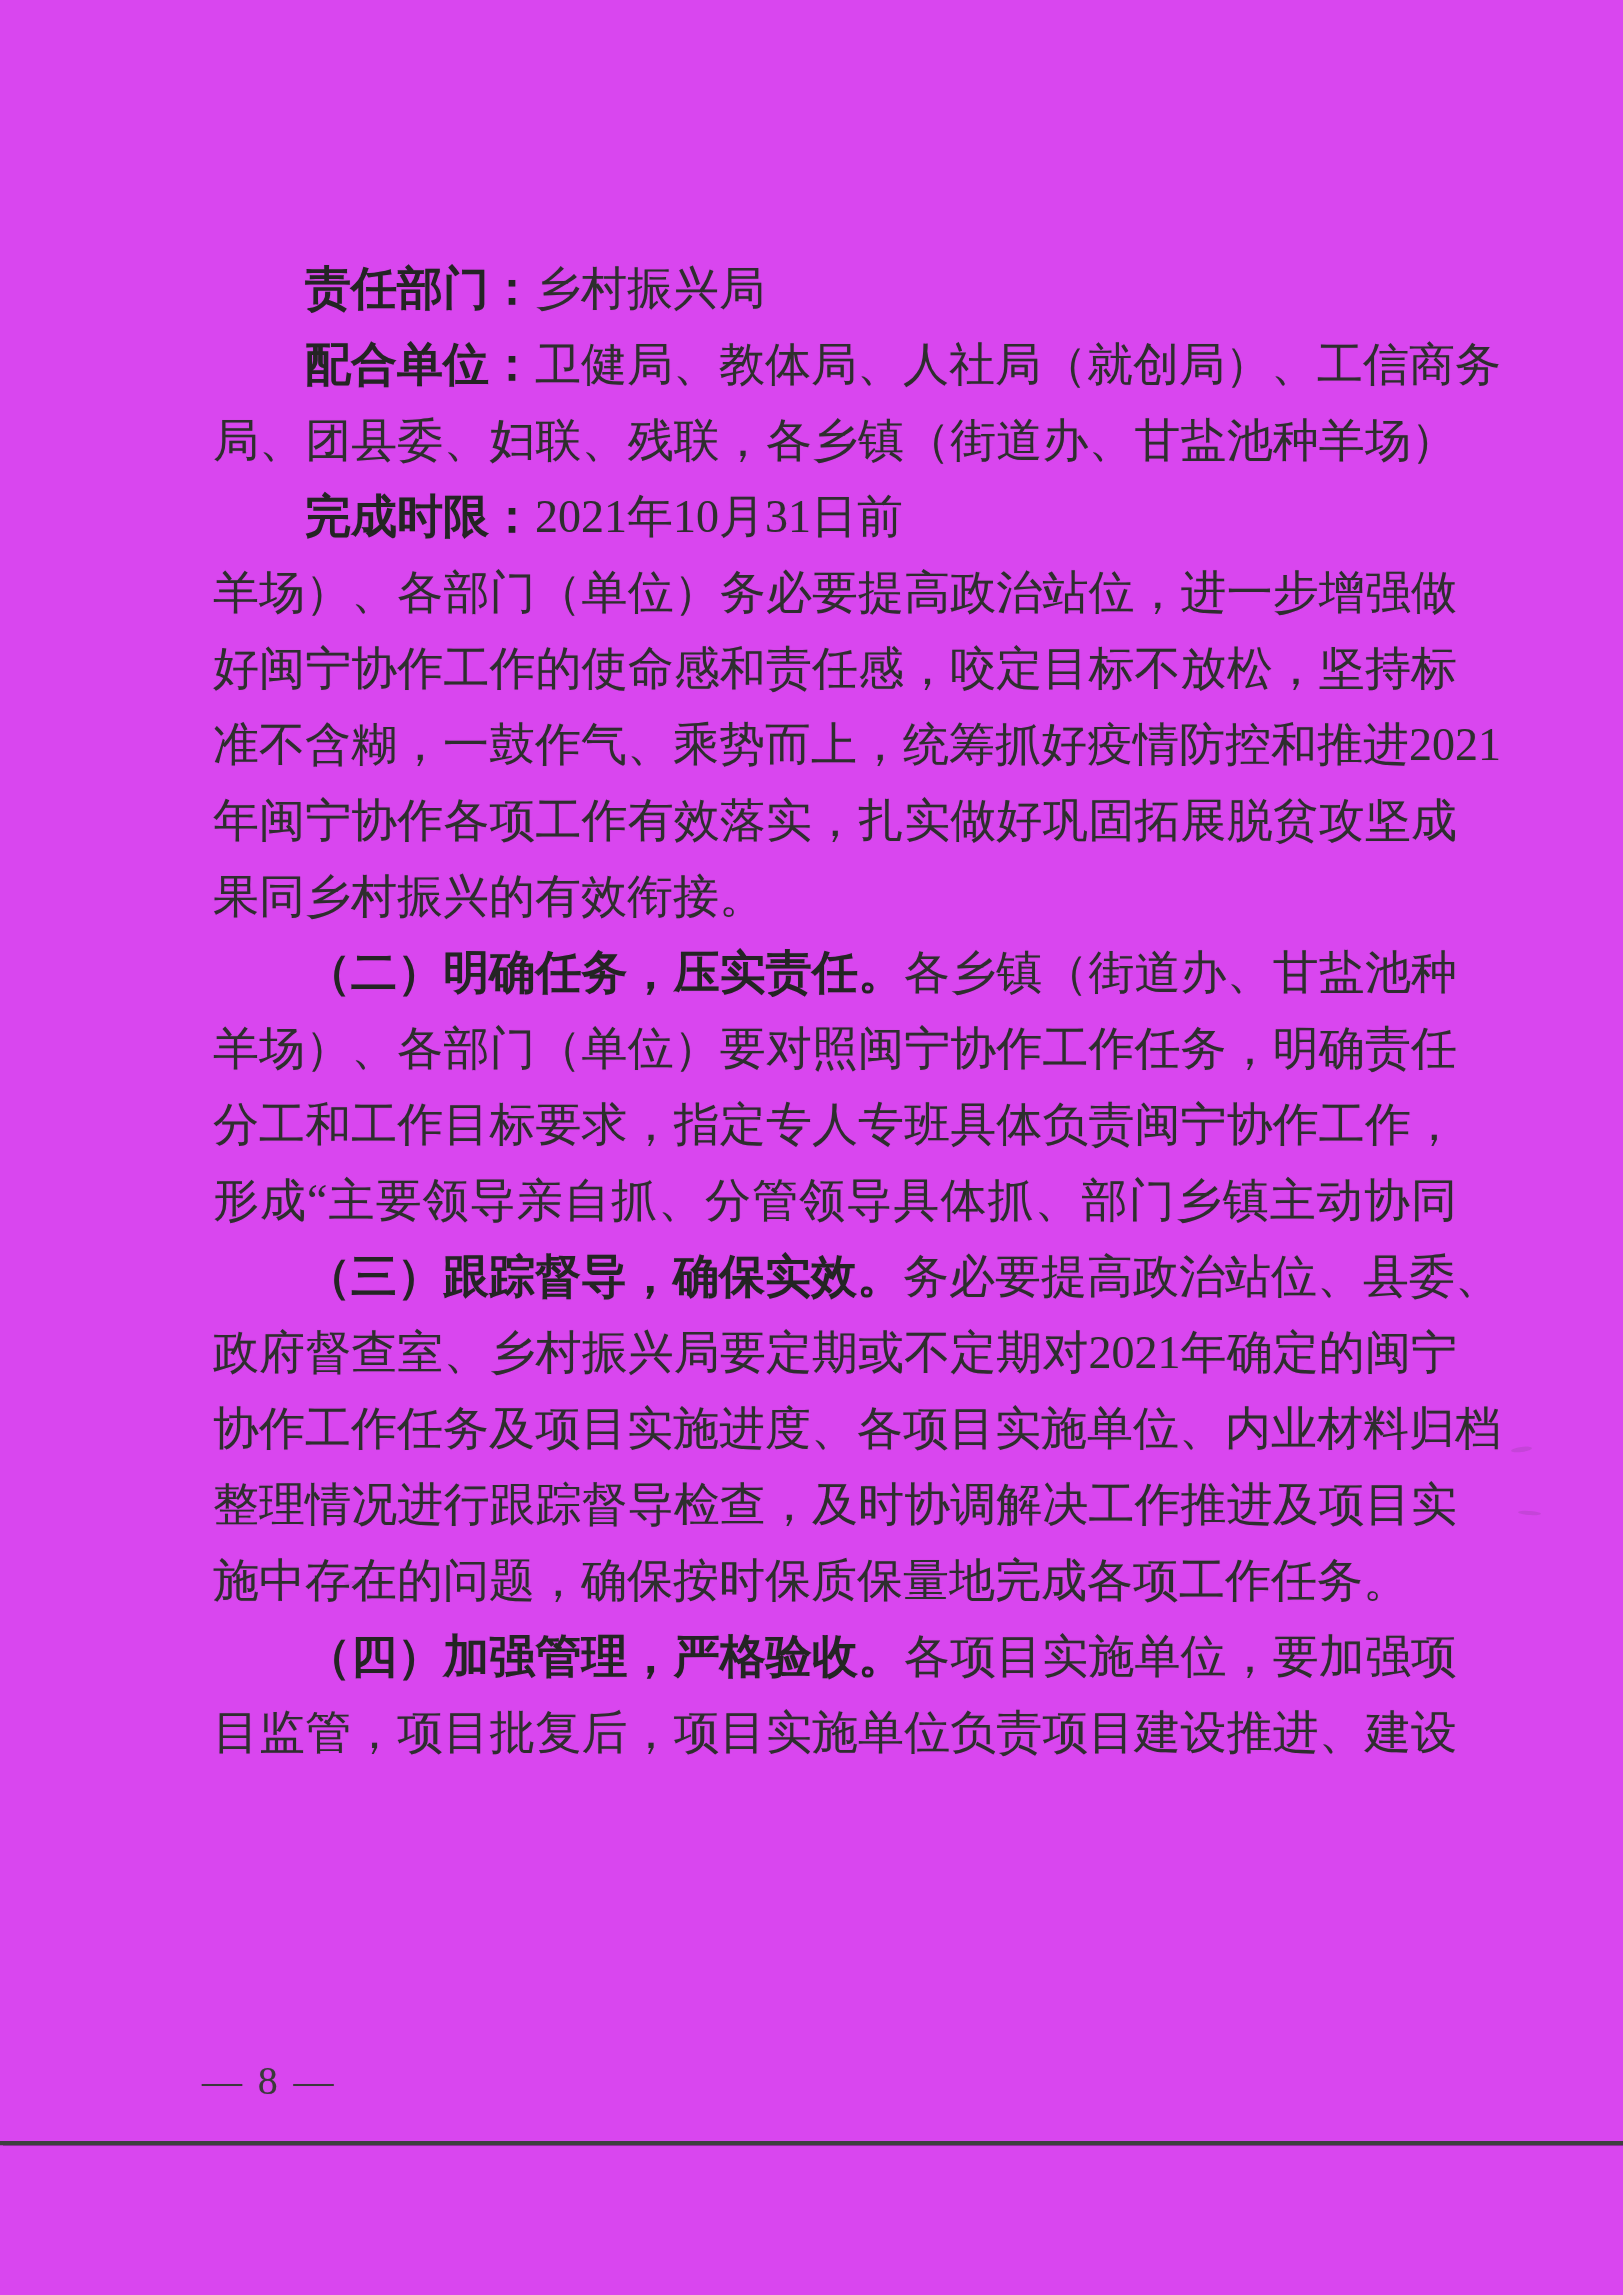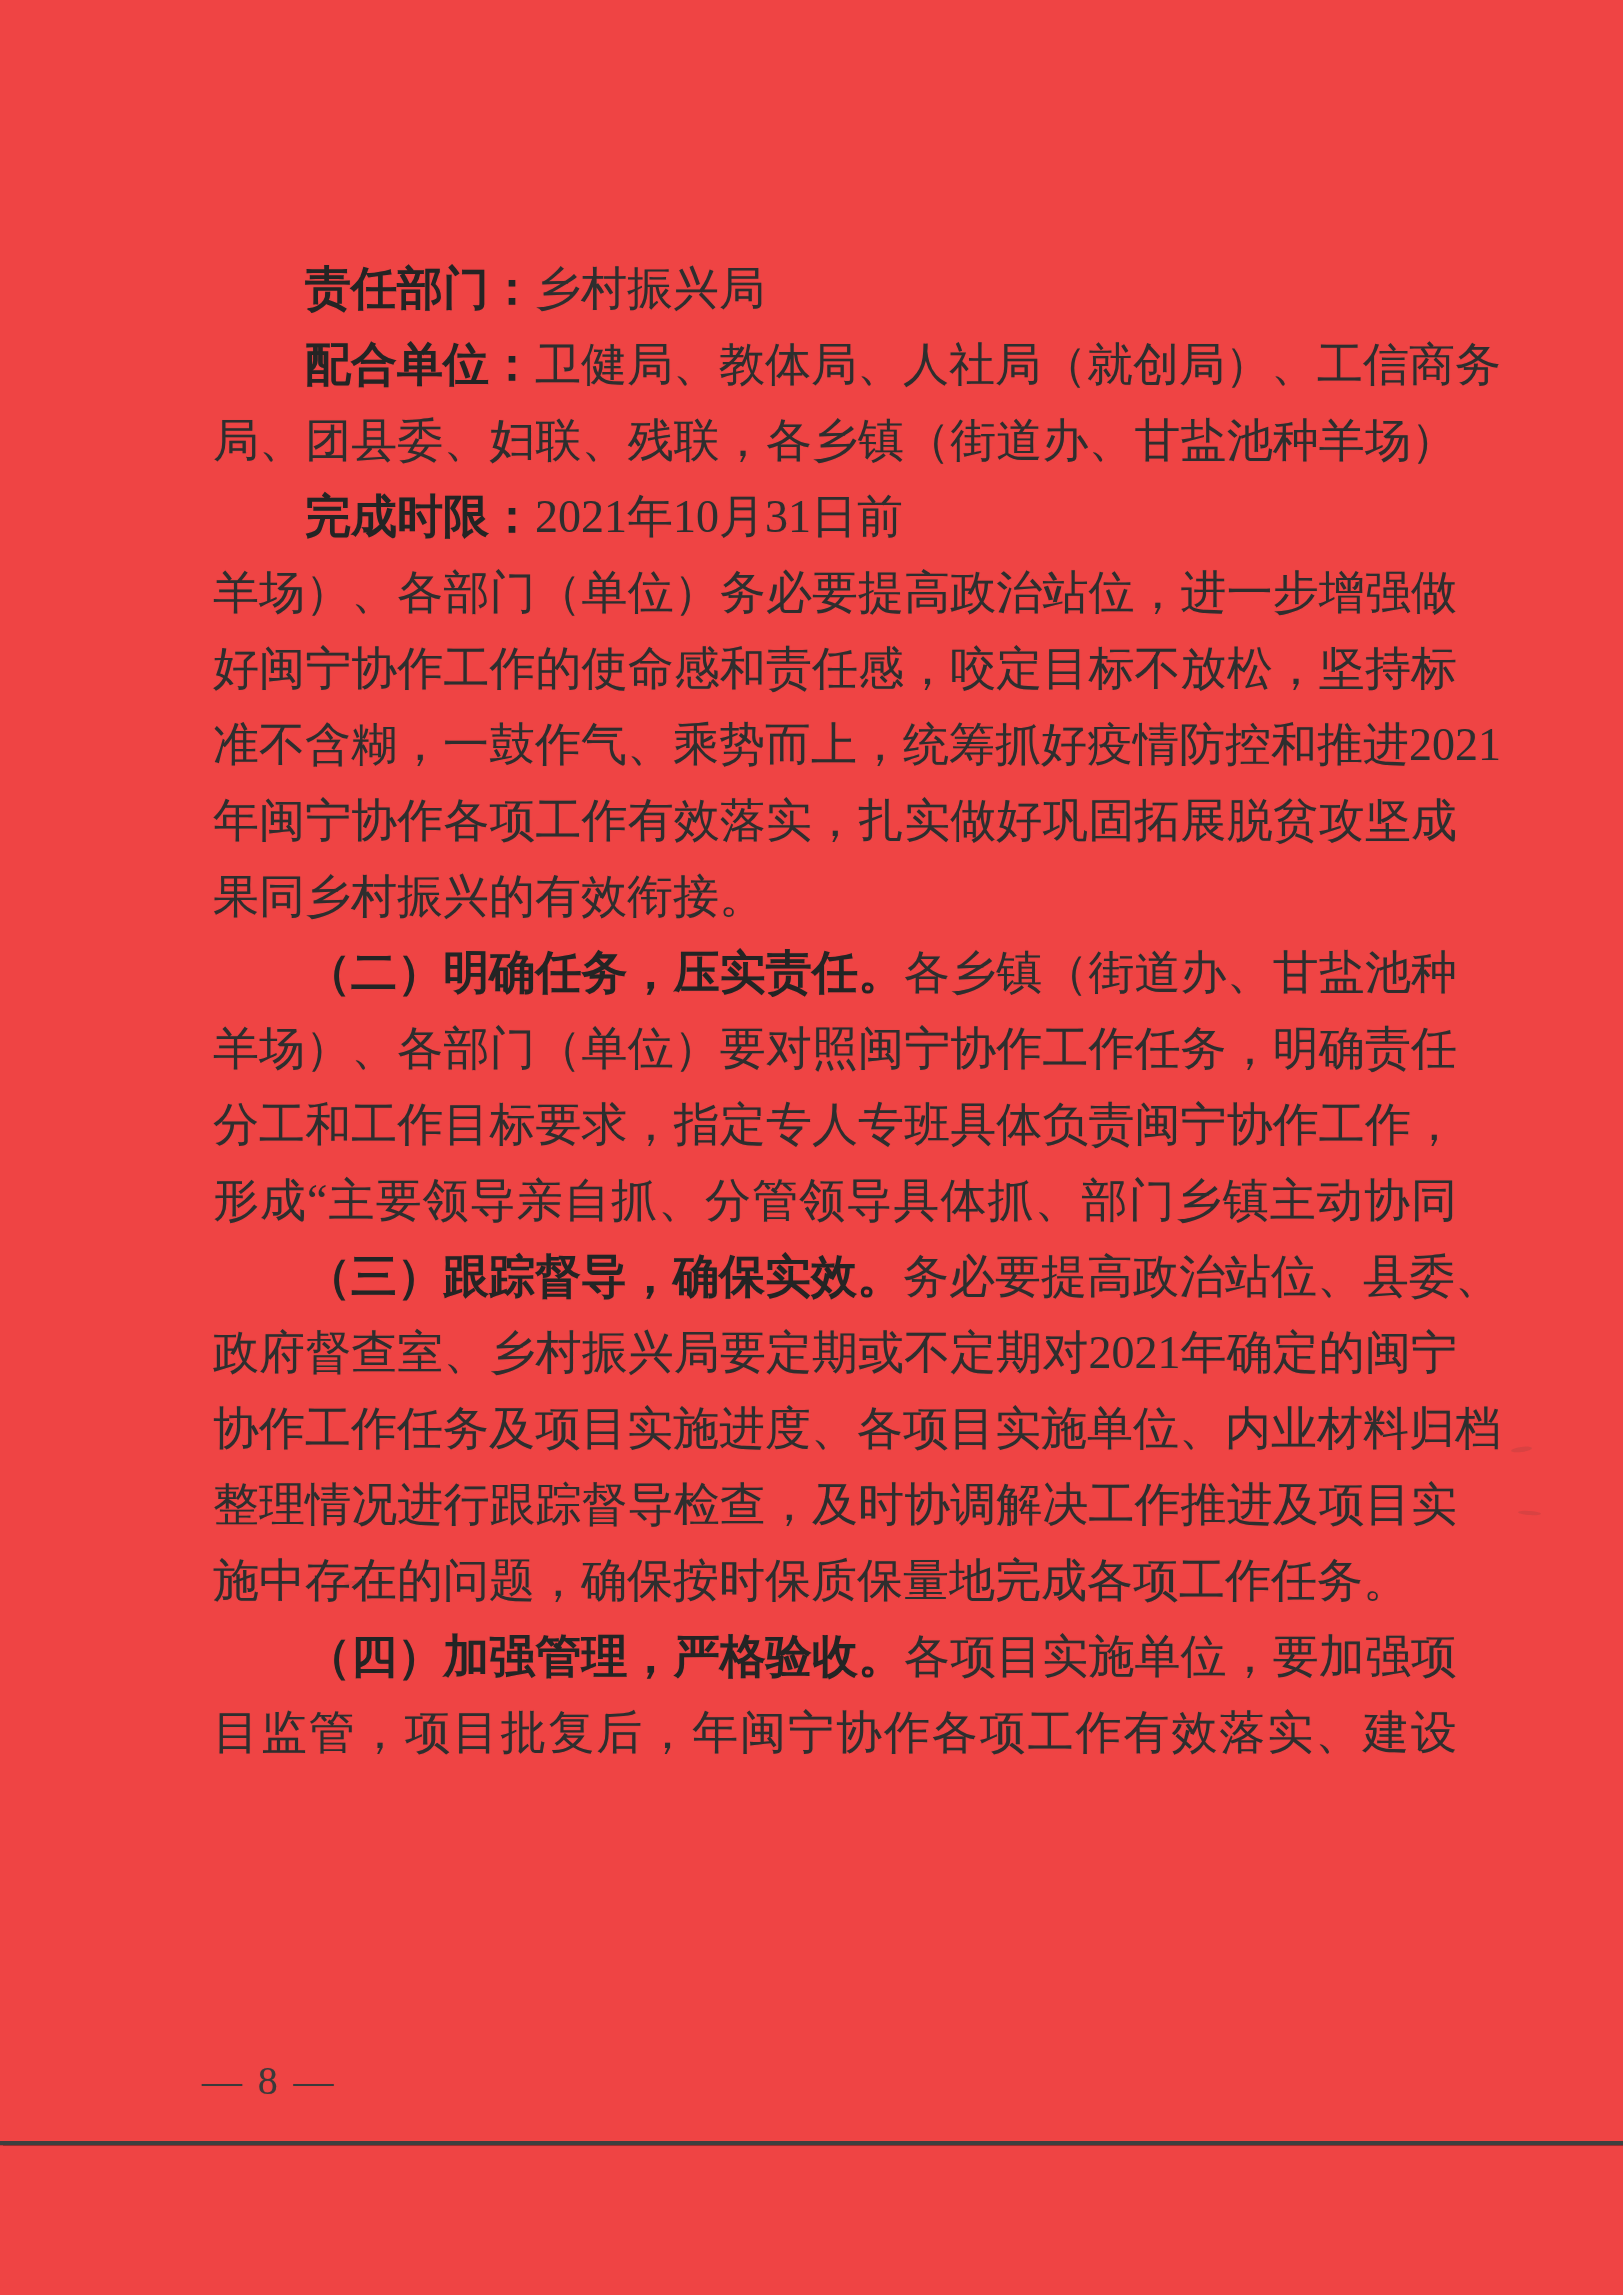--- a/index.html
+++ b/index.html
@@ -4,21 +4,21 @@
 <style>
   html, body {
     margin: 0;
     padding: 0;
     background: #e8e8e8;
   }
   .page {
     position: relative;
     width: 1624px;
     height: 2295px;
-    background: #ef4444;
+    background: #d946ef;
     overflow: hidden;
     font-family: "Liberation Serif", "DejaVu Serif", serif;
     color: #2e2e2e;
   }
   .textblock {
     position: absolute;
     left: 213px;
     top: 251px;
     width: 1244px;
   }
@@ -90,21 +90,21 @@
     <div class="line indent fill"><span class="b">（二）明确任务，压实责任。</span><span class="r">各乡镇（街道办、甘盐池种</span></div>
     <div class="line fill"><span class="b"></span><span class="r">羊场）、各部门（单位）要对照闽宁协作工作任务，明确责任</span></div>
     <div class="line fill"><span class="b"></span><span class="r">分工和工作目标要求，指定专人专班具体负责闽宁协作工作，</span></div>
     <div class="line fill"><span class="b"></span><span class="r">形成“主要领导亲自抓、分管领导具体抓、部门乡镇主动协同</span></div>
     <div class="line indent fill"><span class="b">（三）跟踪督导，确保实效。</span><span class="r">务必要提高政治站位、县委、</span></div>
     <div class="line fill"><span class="b"></span><span class="r">政府督查室、乡村振兴局要定期或不定期对2021年确定的闽宁</span></div>
     <div class="line fill"><span class="b"></span><span class="r">协作工作任务及项目实施进度、各项目实施单位、内业材料归档</span></div>
     <div class="line fill"><span class="b"></span><span class="r">整理情况进行跟踪督导检查，及时协调解决工作推进及项目实</span></div>
     <div class="line"><span class="b"></span><span class="r">施中存在的问题，确保按时保质保量地完成各项工作任务。</span></div>
     <div class="line indent fill"><span class="b">（四）加强管理，严格验收。</span><span class="r">各项目实施单位，要加强项</span></div>
-    <div class="line fill"><span class="b"></span><span class="r">目监管，项目批复后，年闽宁协作各项工作有效落实、建设</span></div>
+    <div class="line fill"><span class="b"></span><span class="r">目监管，项目批复后，项目实施单位负责项目建设推进、建设</span></div>
   </div>
 
   <div class="footer">
     <span>— 8 —</span>
   </div>
 
   <div class="rule"></div>
 
   <div class="speck s1"></div>
   <div class="speck s2"></div>

